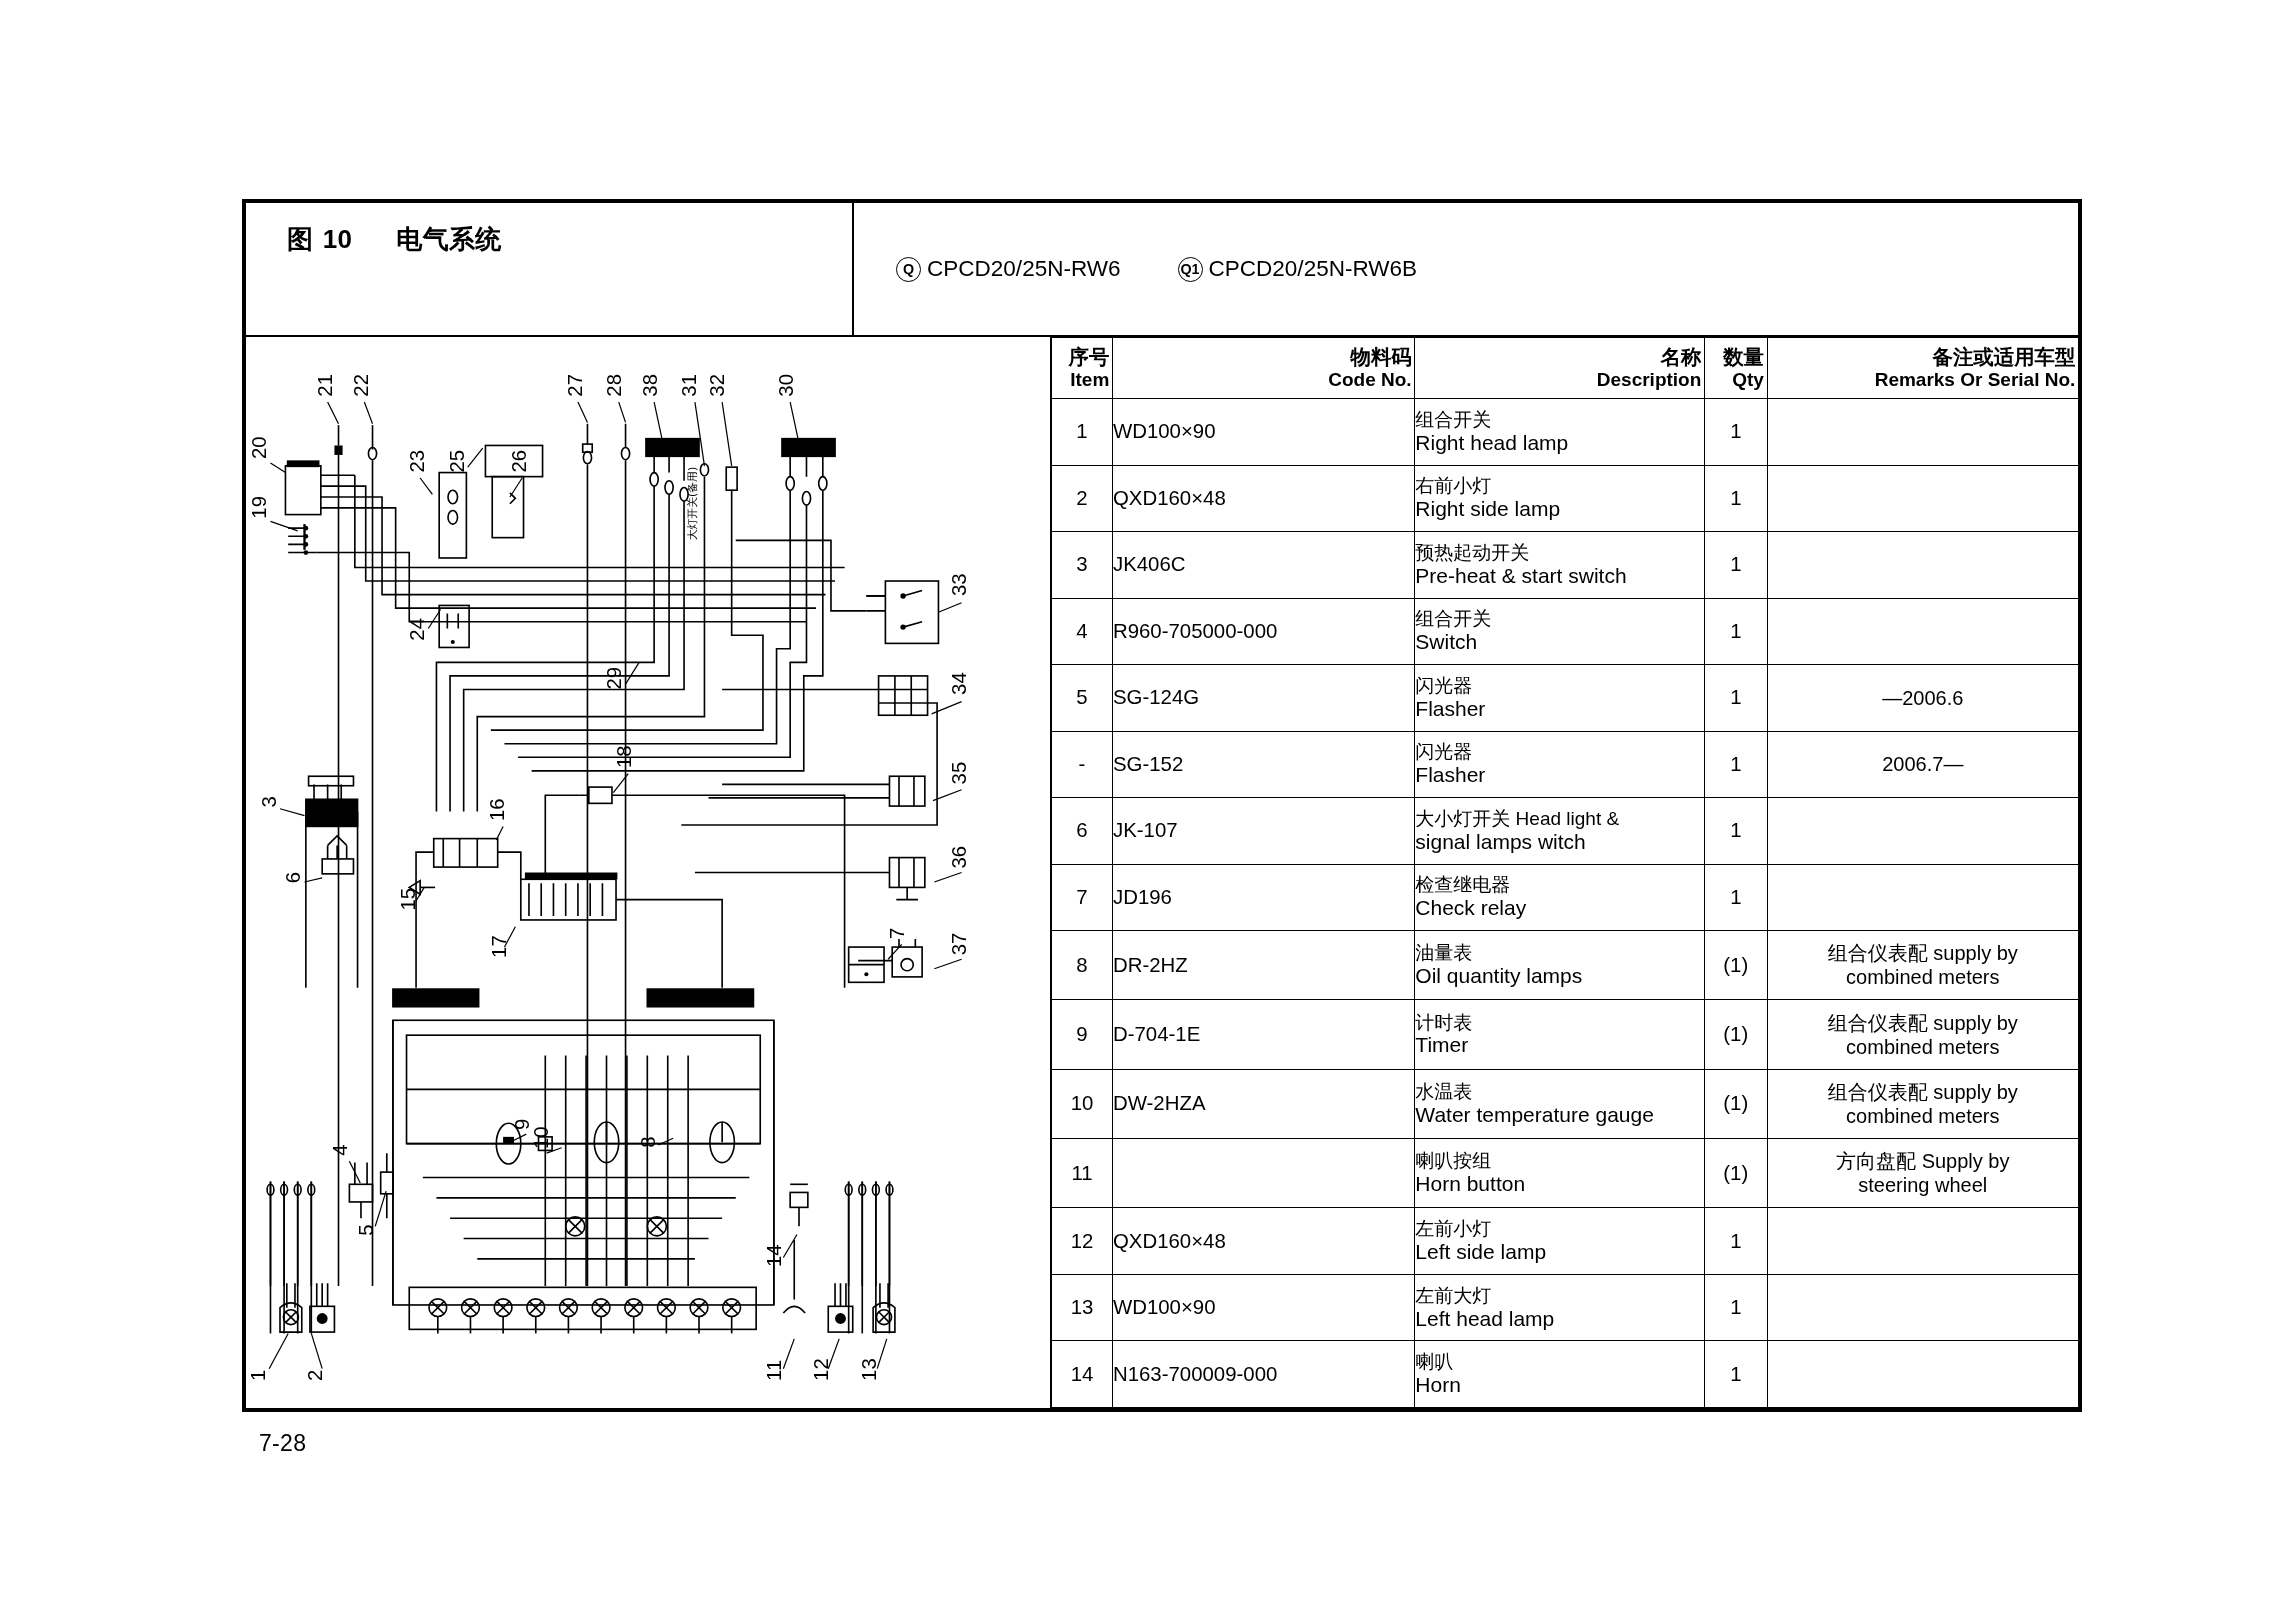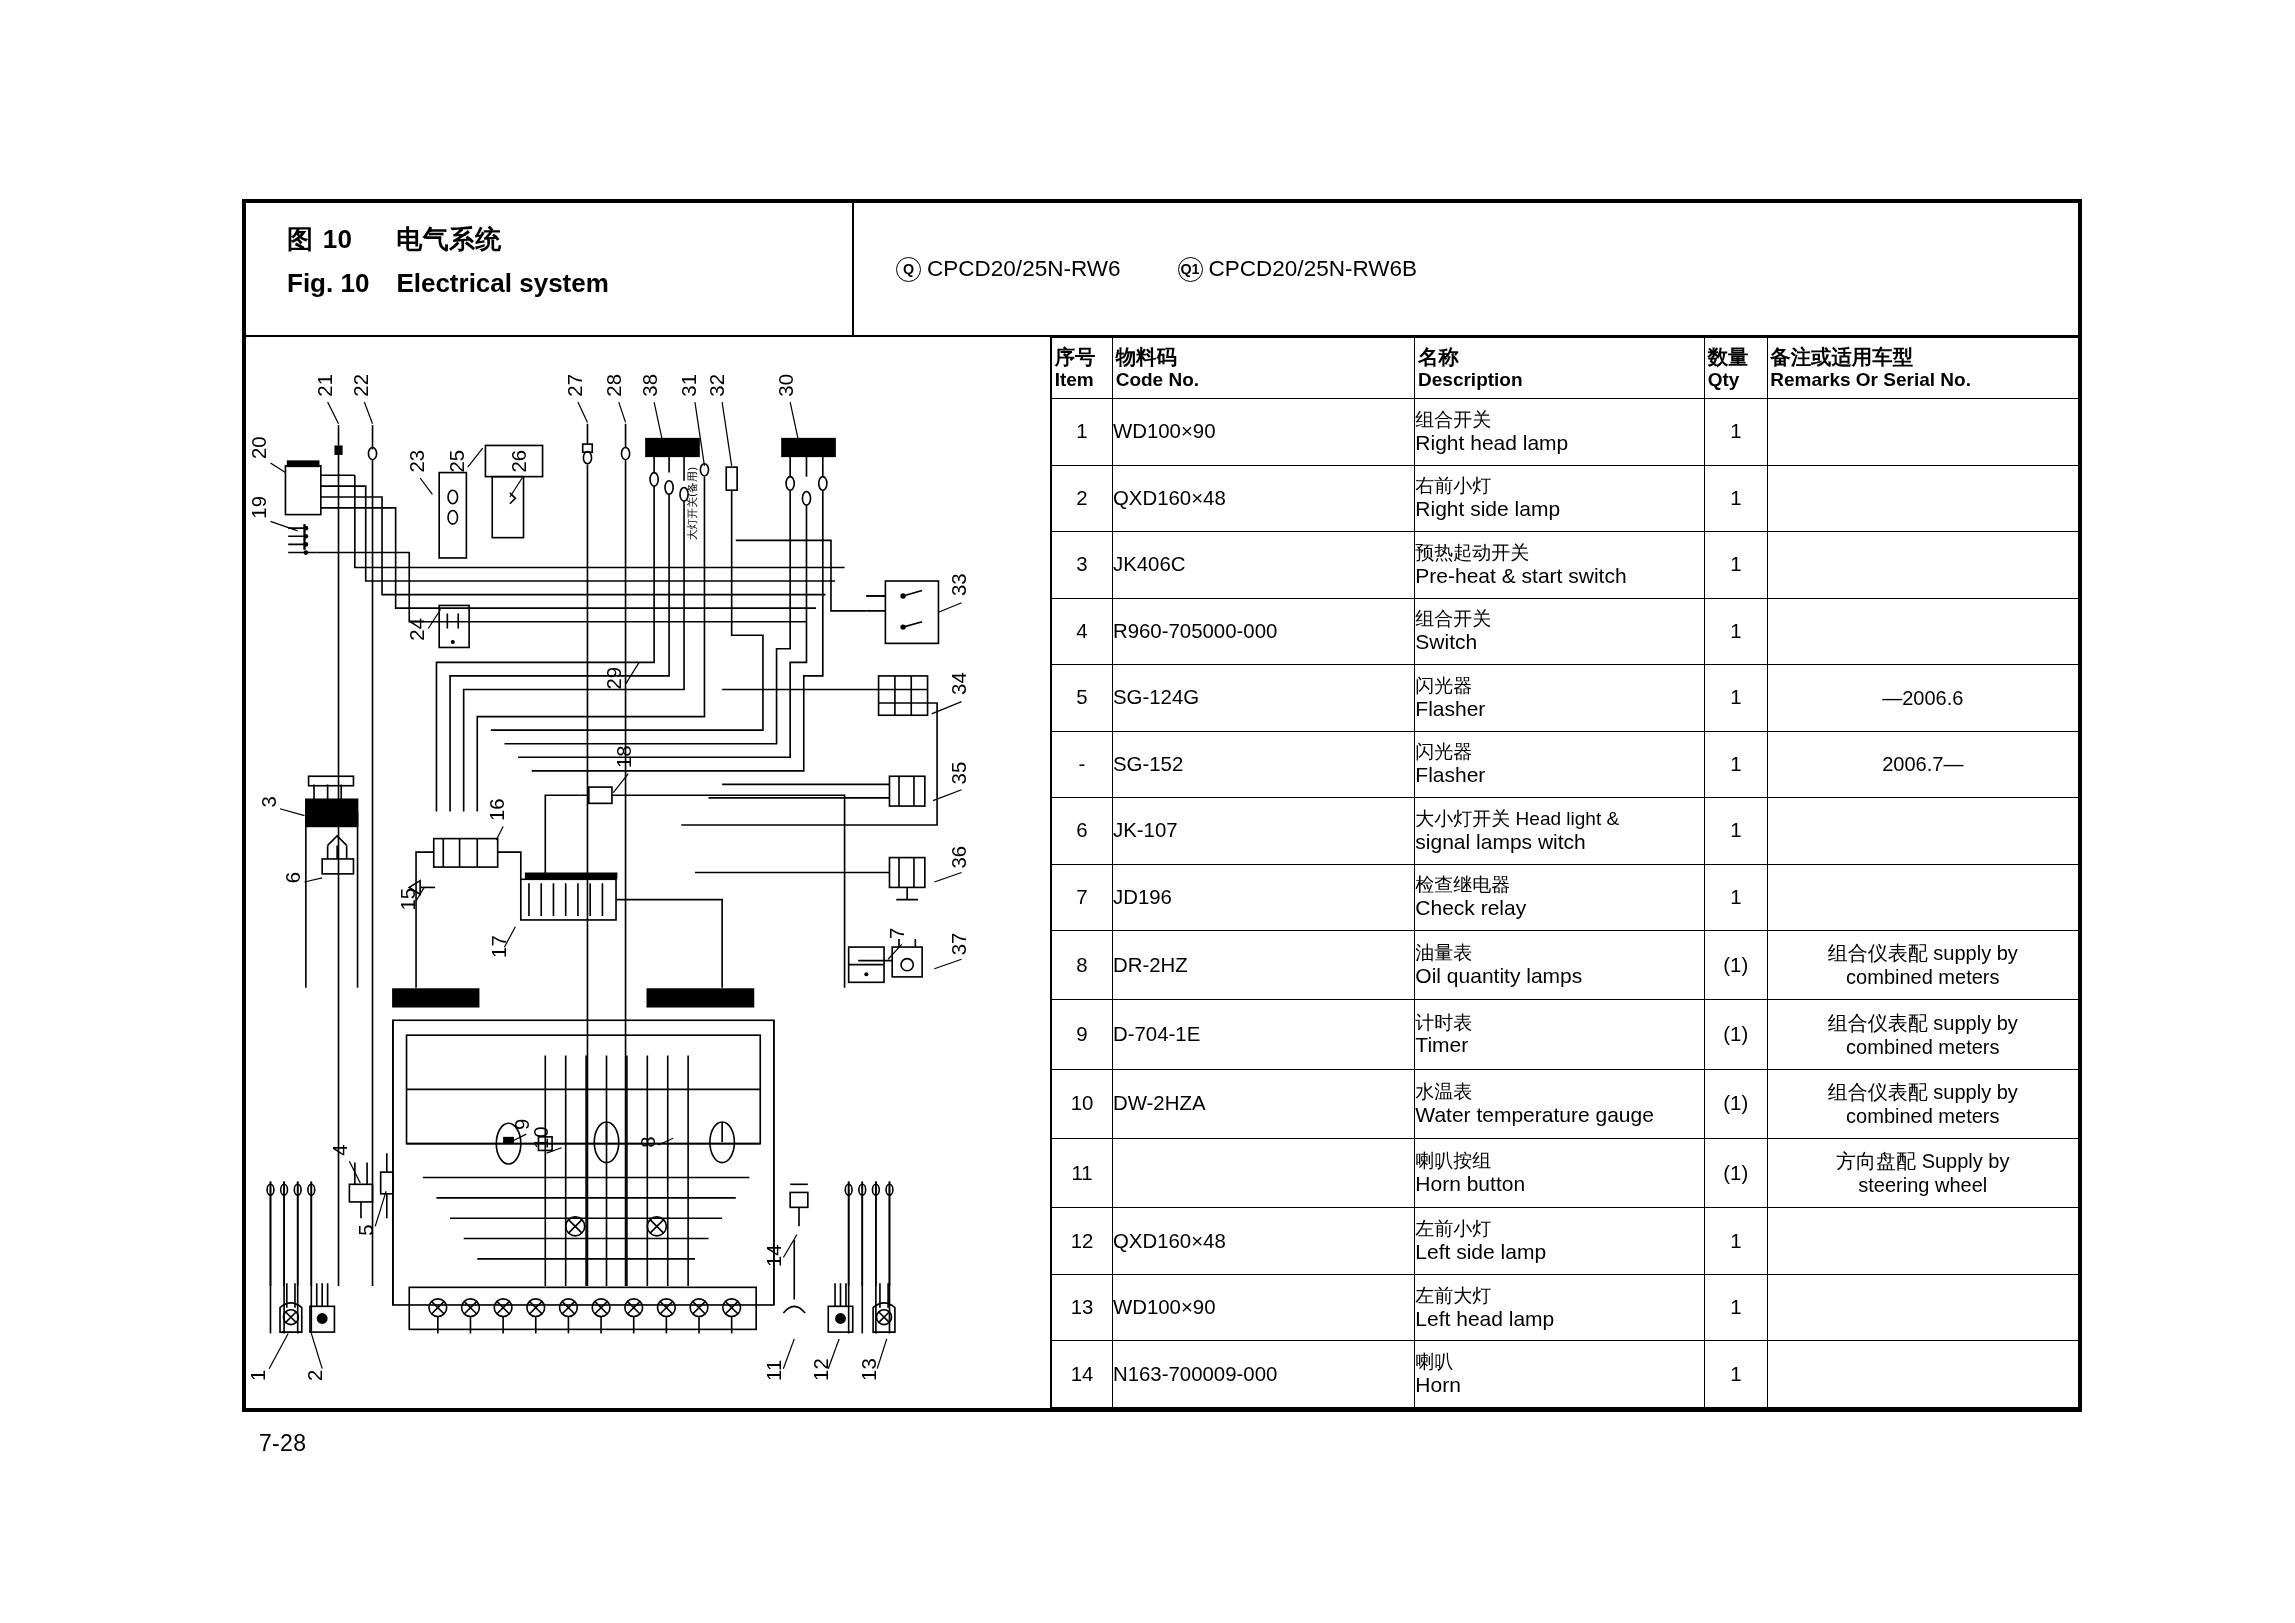--- a/index.html
+++ b/index.html
@@ -130,21 +130,21 @@
 
   .col-item    { width: 57px;  }
   .col-code    { width: 285px; }
   .col-desc    { width: 273px; }
   .col-qty     { width: 59px;  }
   .col-remarks { width: 293px; }
 
   .th-inner {
     display: flex;
     flex-direction: column;
-    align-items: flex-start;
+    align-items: flex-end;
     justify-content: center;
     line-height: 1.18;
     padding: 6.8px 2.7px;
   }
   .th-cn { font-size: 20.4px; }
   .th-en { font-size: 19px; }
 
   td.c-item {
     text-align: center;
     font-size: 20.4px;
@@ -196,24 +196,20 @@
 </head>
 <body>
 
 <div class="page-frame">
 
   <div class="header-band">
 
     <div class="header-title-cell">
       <div class="hdr-line1">
         <span>图</span><span class="fignum">10</span><span class="figname">电气系统</span>
-      </div>
-      <div class="hdr-line2">
-        <span>Fig.</span>
-        <span>10</span><span class="figname">Electrical system</span>
       </div>
     </div>
 
     <div class="header-models">
       <div class="model-entry">
         <span class="model-badge">Q</span>
         <span>CPCD20/25N-RW6</span>
       </div>
       <div class="model-entry">
         <span class="model-badge">Q1</span>

